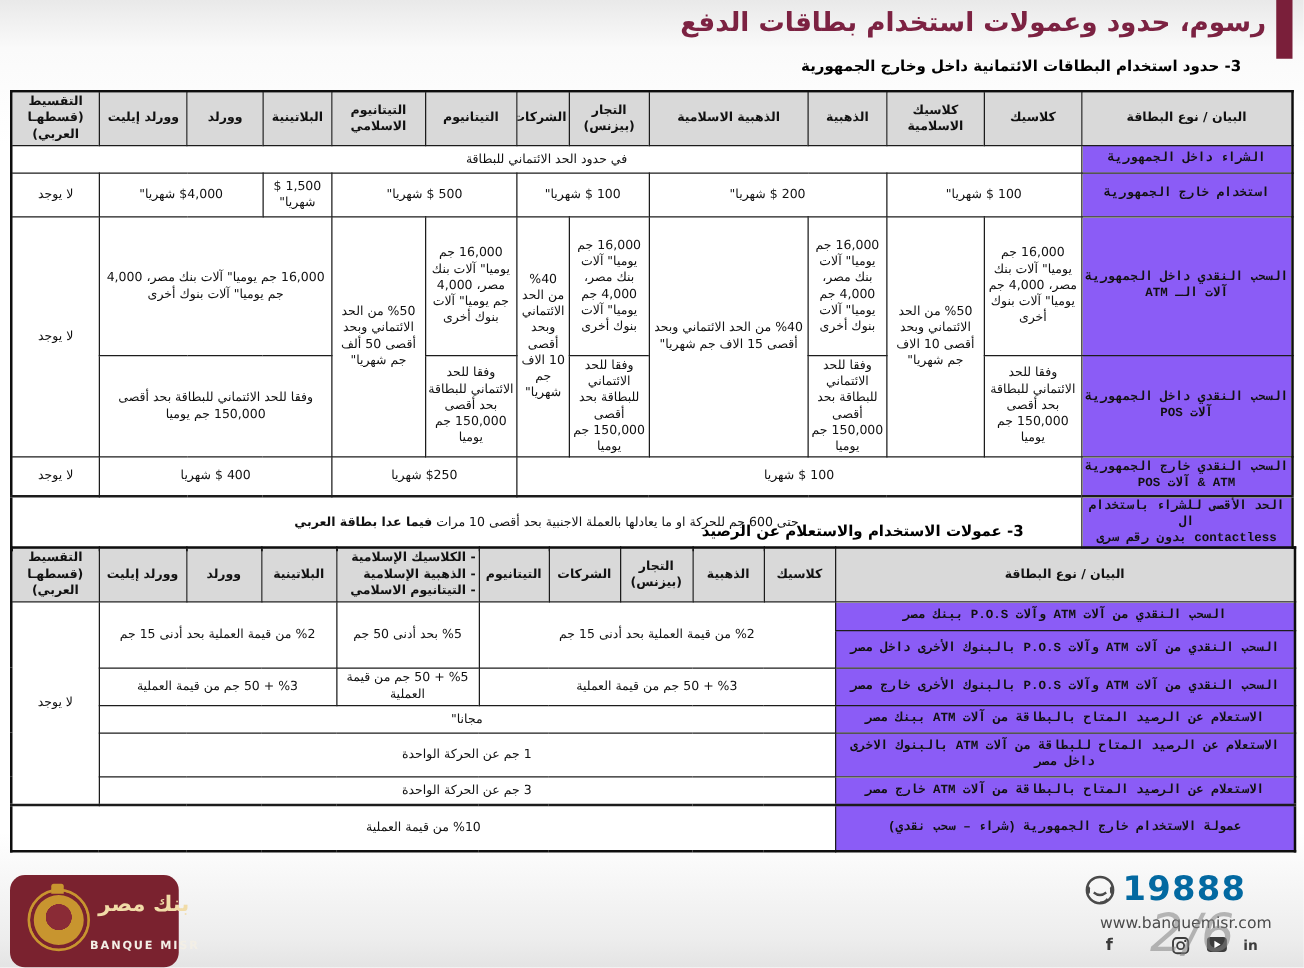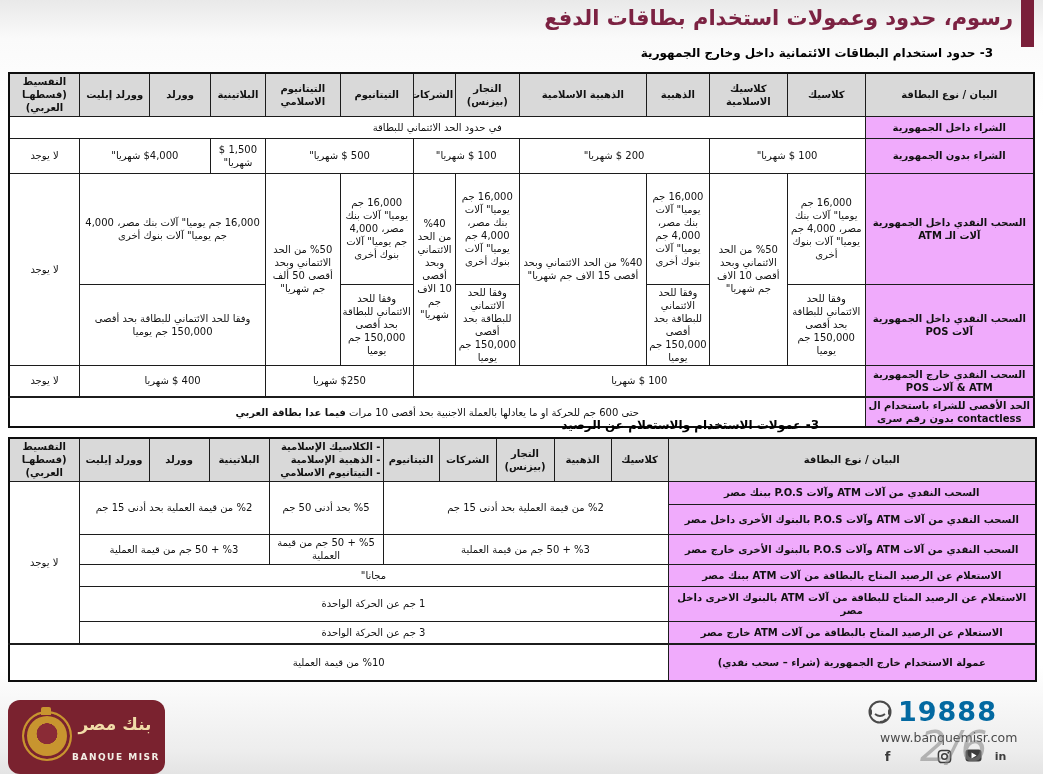--- a/index.html
+++ b/index.html
@@ -13,29 +13,29 @@
   .page-title{position:absolute;top:6px;right:30px;font-size:21px;font-weight:bold;color:#7c2242;direction:rtl;}
   .sec-title{position:absolute;font-size:12px;font-weight:bold;color:#000;direction:rtl;white-space:nowrap;}
   #sec2-title{top:46px;right:50px;}
   #sec3-title{top:418px;right:224px;margin-left:34px;}
 
   table{border-collapse:collapse;table-layout:fixed;position:absolute;direction:rtl;}
   td{border:1px solid #1c1c1c;text-align:center;vertical-align:middle;padding:1px 2px;font-size:10px;line-height:1.3;overflow:hidden;}
   .t{border:2px solid #0e0e0e;}
   .lbl,.head td{background:#d9d9d9;font-weight:bold;}
   td{background:#fff;}
-  td.lbl{background:#f0abfc;}
+  td.lbl{background:#8b5cf6;font-family:Liberation Mono, monospace;}
   .pre{white-space:pre-line;}
   .thick-top td{border-top-width:2px;}
   #t1{left:8px;top:72px;width:1027px;}
   #t2{left:8px;top:437px;width:1027px;}
   .bold{font-weight:bold;}
 
   
-  .logo-box{position:absolute;left:8px;top:700px;width:157px;height:74px;background:#7a222f;border-radius:12px;}
+  .logo-box{position:absolute;left:8px;top:700px;width:135px;height:74px;background:#7a222f;border-radius:12px;}
   .emblem{position:absolute;left:14px;top:11px;width:46px;height:46px;border-radius:50%;
     background:radial-gradient(circle at 50% 45%, #8a2b36 0 30%, #c8952f 31% 100%);
     border:2px solid #c8952f;box-shadow:inset 0 0 0 3px #7a222f;}
   .emblem:before{content:"";position:absolute;left:17px;top:-6px;width:10px;height:8px;background:#c8952f;border-radius:2px 2px 0 0;}
   .logo-ar{position:absolute;left:62px;top:14px;width:90px;text-align:center;font-size:17px;font-weight:bold;color:#f1dca8;direction:rtl;}
   .logo-en{position:absolute;left:62px;top:52px;width:92px;text-align:center;font-size:9px;font-weight:bold;letter-spacing:1.5px;color:#f3efe6;}
   .phone{position:absolute;left:898px;top:696px;font-size:27px;font-weight:bold;color:#0369a1;letter-spacing:1px;}
   .website{position:absolute;left:880px;top:730px;font-size:12.5px;color:#4a4a4a;}
   .socials{position:absolute;left:880px;top:749px;width:128px;display:flex;justify-content:space-between;align-items:center;}
   .si{width:15px;height:15px;display:inline-block;color:#3c3c3c;fill:#3c3c3c;font-weight:bold;font-size:13px;line-height:15px;text-align:center;}
@@ -79,21 +79,21 @@
     <td>البلاتينية</td>
     <td>وورلد</td>
     <td>وورلد إيليت</td>
     <td>التقسيط (قسطهـا العربي)</td>
   </tr>
   <tr style="height:22px">
     <td class="lbl">الشراء داخل الجمهورية</td>
     <td colspan="12">في حدود الحد الائتماني للبطاقة</td>
   </tr>
   <tr style="height:35px">
-    <td class="lbl">الشراء بدون الجمهورية</td>
+    <td class="lbl">استخدام خارج الجمهورية</td>
     <td colspan="2">100 $ شهريا"</td>
     <td colspan="2">200 $ شهريا"</td>
     <td colspan="2">100 $ شهريا"</td>
     <td colspan="2">500 $ شهريا"</td>
     <td>1,500 $ شهريا"</td>
     <td colspan="2">$4,000 شهريا"</td>
     <td>لا يوجد</td>
   </tr>
   <tr style="height:111px">
     <td class="lbl pre" style="white-space: pre-line;">السحب النقدي داخل الجمهورية

